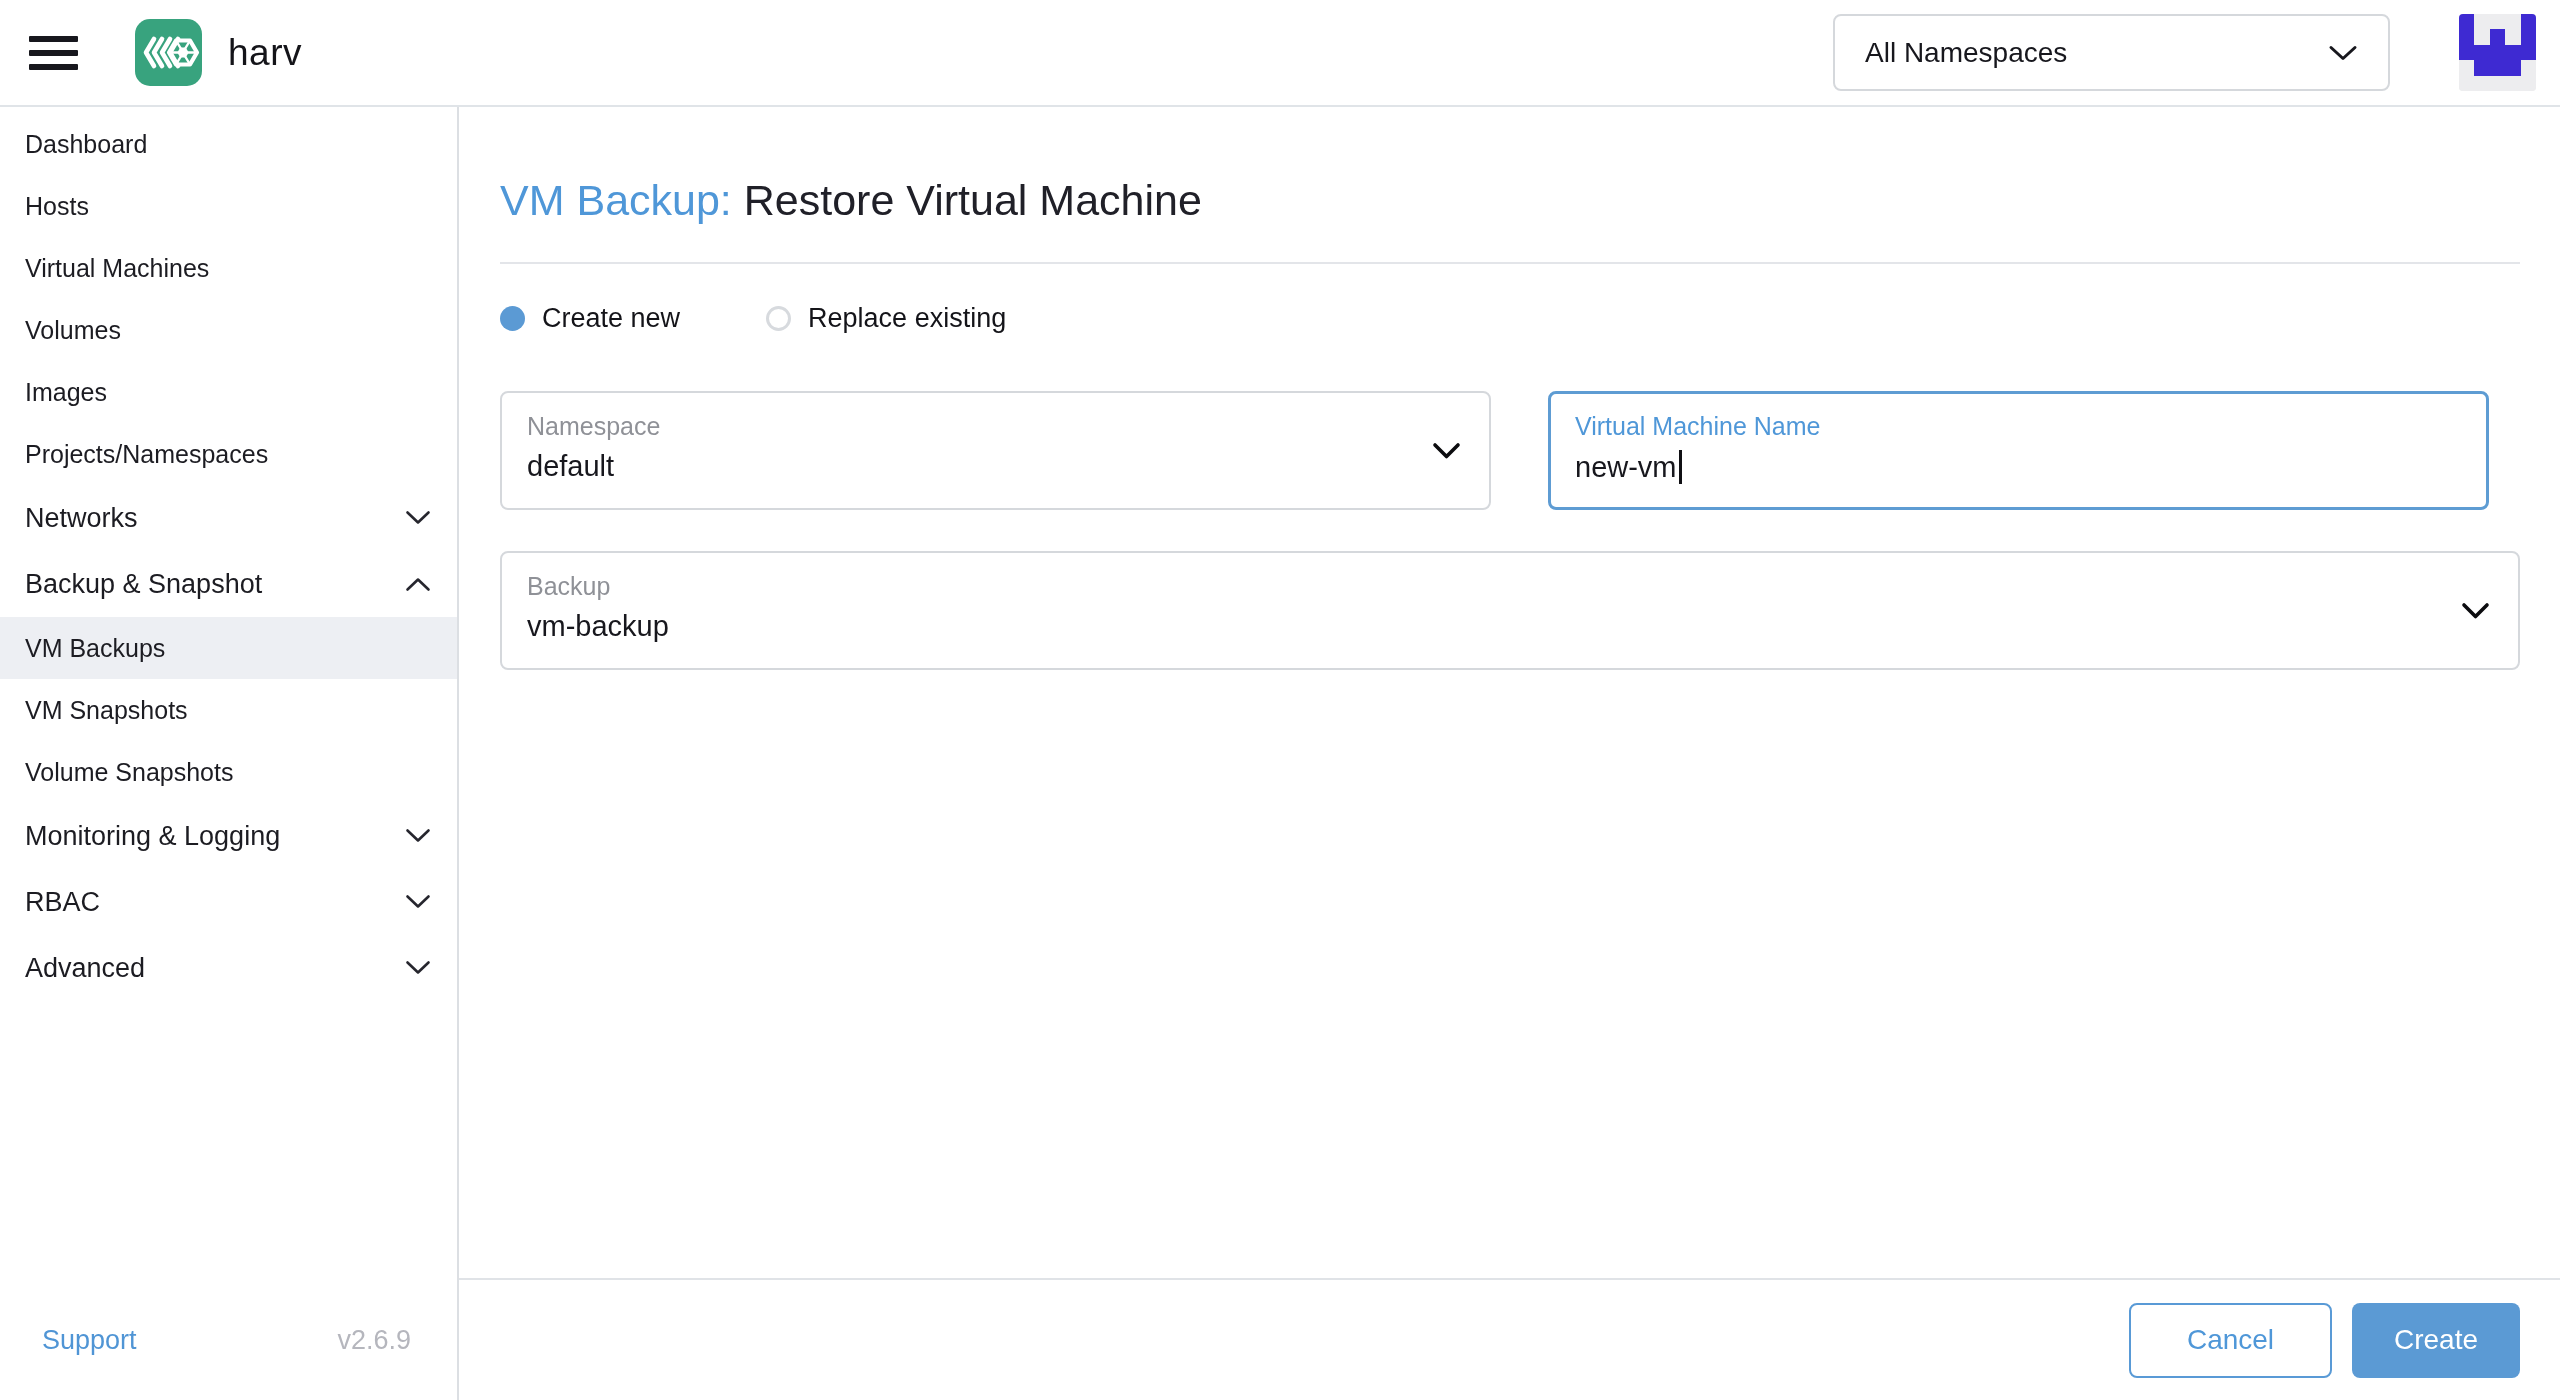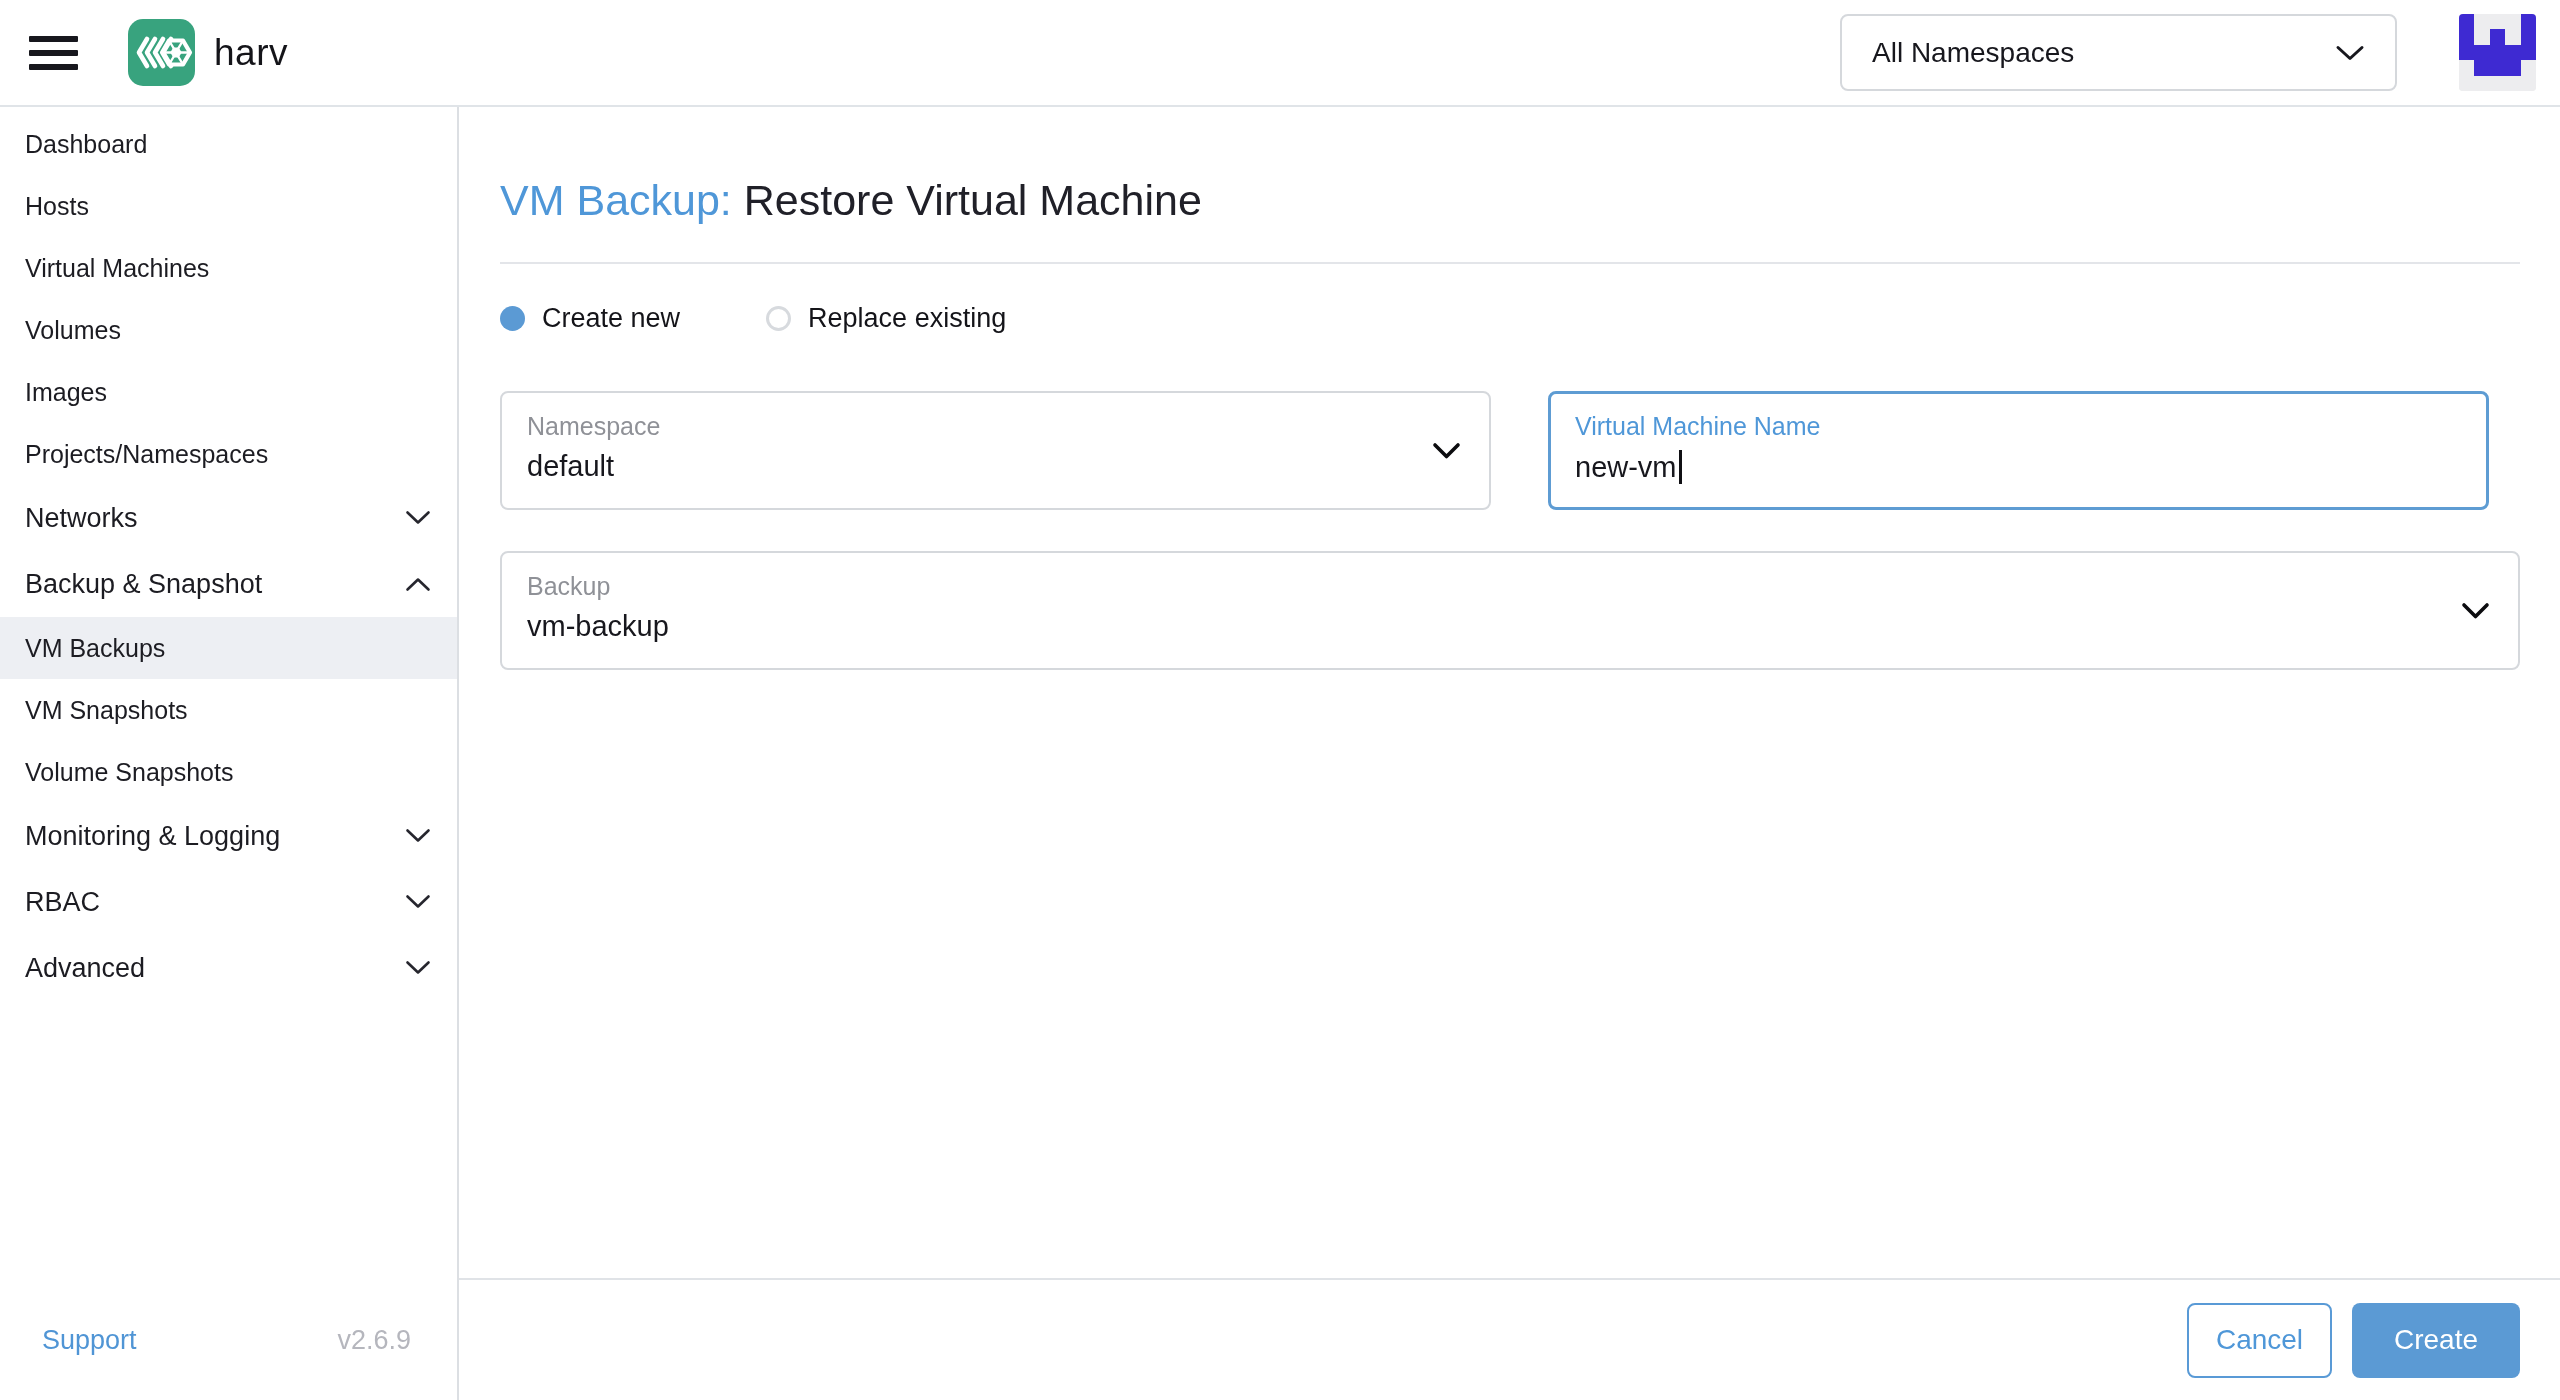--- a/index.html
+++ b/index.html
@@ -10,21 +10,21 @@
     color: #1b1b21;
   }
   .app { width: 2560px; height: 1400px; display: flex; flex-direction: column; background: #fff; }
 
   
   header {
     height: 107px; flex: 0 0 107px;
     display: flex; align-items: center;
     border-bottom: 2px solid #e0e4e8;
     background: #fff;
-    padding-left: 29px; padding-right: 24px;
+    padding-left: 29px; padding-right: 24px; gap: 7px;
   }
   .hamburger {
     width: 50px; height: 36px; background: none; border: none; cursor: pointer;
     display: flex; flex-direction: column; justify-content: space-between; padding: 1px 0;
   }
   .hamburger .bar { display: block; width: 49px; height: 6px; background: #17171d; border-radius: 1px; }
   .logo {
     width: 67px; height: 67px; border-radius: 15px; background: #38a37e;
     margin-left: 49px; display: flex; align-items: center; justify-content: center;
   }
@@ -98,21 +98,21 @@
   .caret { display: inline-block; width: 3px; height: 34px; background: #101014; margin-left: 2px; animation: blink 1.1s steps(1) infinite; }
   @keyframes blink { 50% { opacity: 0; } }
 
   .footer-bar {
     position: absolute; left: 0; right: 0; bottom: 0; height: 122px;
     border-top: 2px solid #e0e3e7;
     display: flex; align-items: center; justify-content: flex-end;
     padding-right: 40px; gap: 20px; background: #fff;
   }
   .btn { height: 75px; border-radius: 8px; font-size: 28px; font-family: "Liberation Sans", sans-serif; cursor: pointer; }
-  .btn-outline { width: 145px; background: #fff; border: 2px solid #599ad6; color: #4f97d8; }
+  .btn-outline { width: 203px; background: #fff; border: 2px solid #599ad6; color: #4f97d8; }
   .btn-primary { width: 168px; background: #5b9ad4; border: none; color: #ffffff; }
 </style>
 </head>
 <body>
 
 <div class="app">
 
   <header>
     <button class="hamburger">
       <span class="bar"></span>

